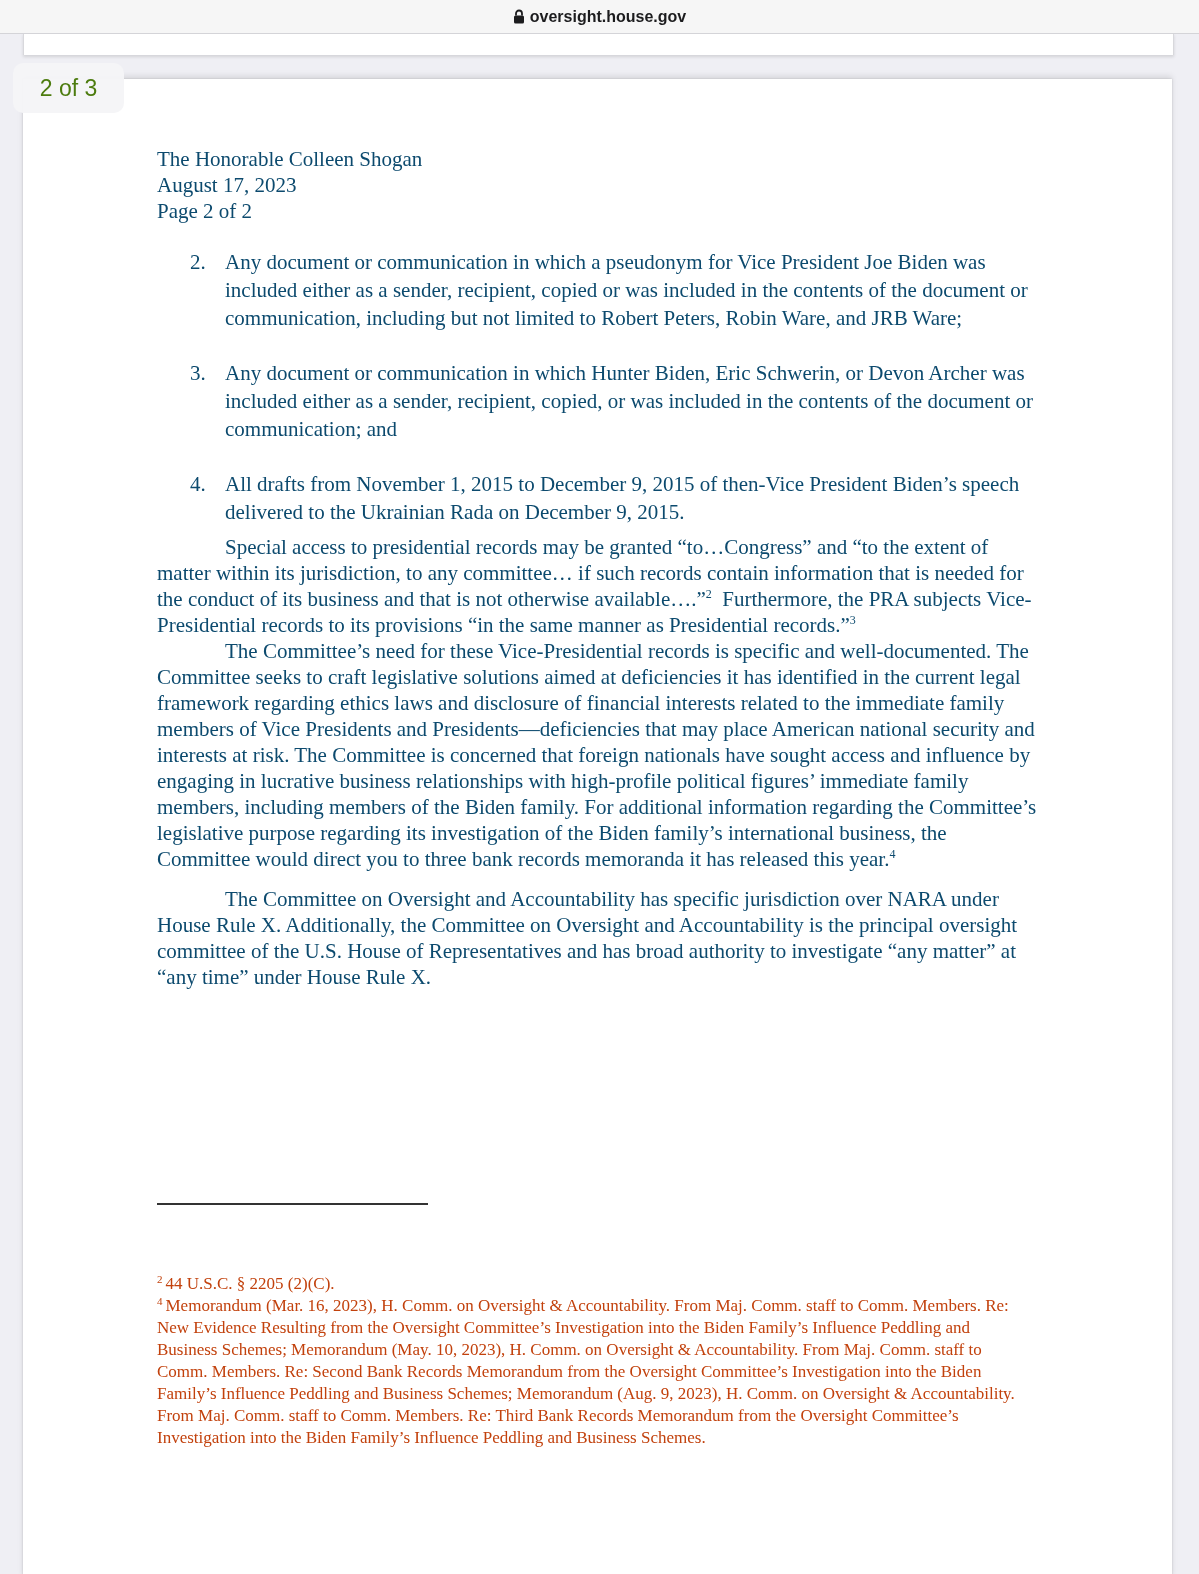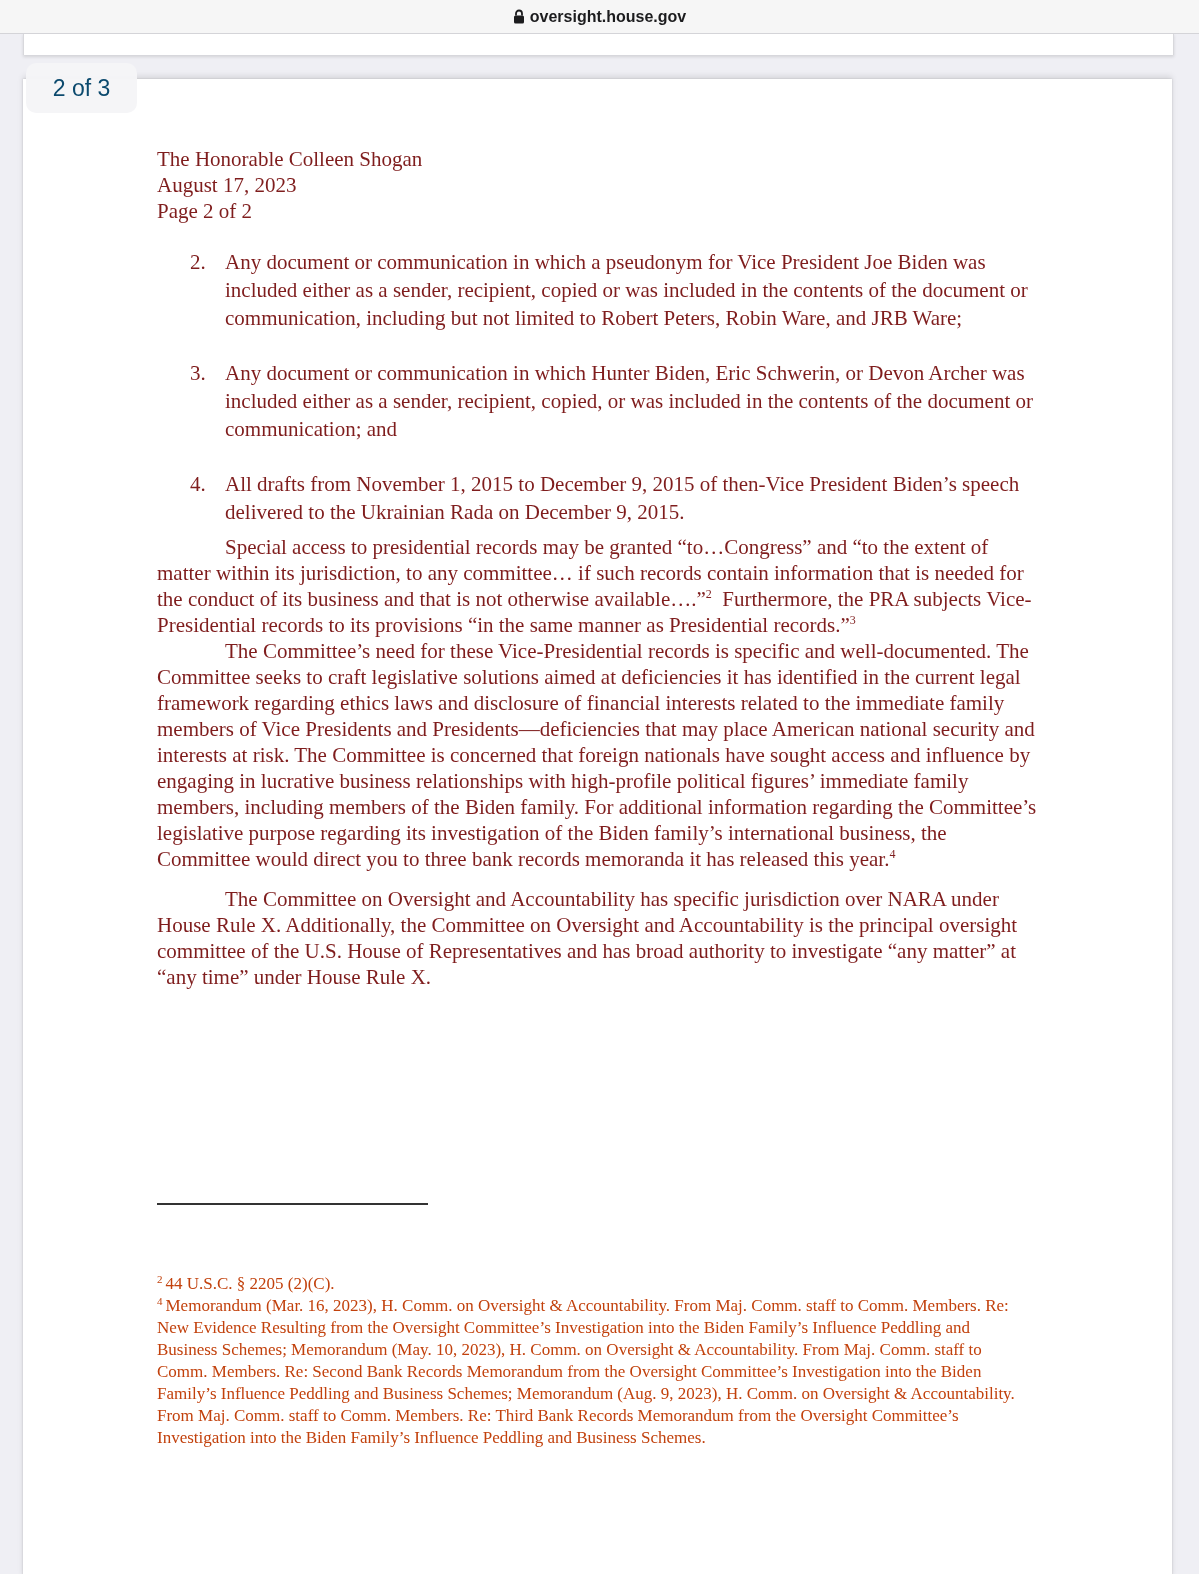--- a/index.html
+++ b/index.html
@@ -60,43 +60,43 @@
       position: absolute;
       left: 23px;
       top: 79px;
       width: 1149px;
       height: 1500px;
       background: #ffffff;
       box-shadow: 0 -3px 6px rgba(0,0,0,0.10), 0 0 2px rgba(0,0,0,0.15);
     }
     .page-indicator {
       position: absolute;
-      left: 26px;
+      left: 13px;
       top: 63px;
       width: 111px;
       height: 50px;
       background: rgba(245,245,247,0.97);
       border-radius: 10px;
       display: flex;
       align-items: center;
       justify-content: center;
       font-family: "Liberation Sans", sans-serif;
       font-size: 23px;
-      color: #0c4a6e;
+      color: #4d7c0f;
       z-index: 4;
     }
 
     .doc {
       position: absolute;
       left: 157px;
       top: 146px;
       width: 880px;
       font-size: 21px;
       line-height: 26px;
-      color: #7f1d1d;
+      color: #0c4a6e;
     }
     .header-block div { height: 26px; white-space: nowrap; }
 
     .list-item {
       position: relative;
       padding-left: 68px;
       line-height: 28px;
     }
     .list-item .num {
       position: absolute;

